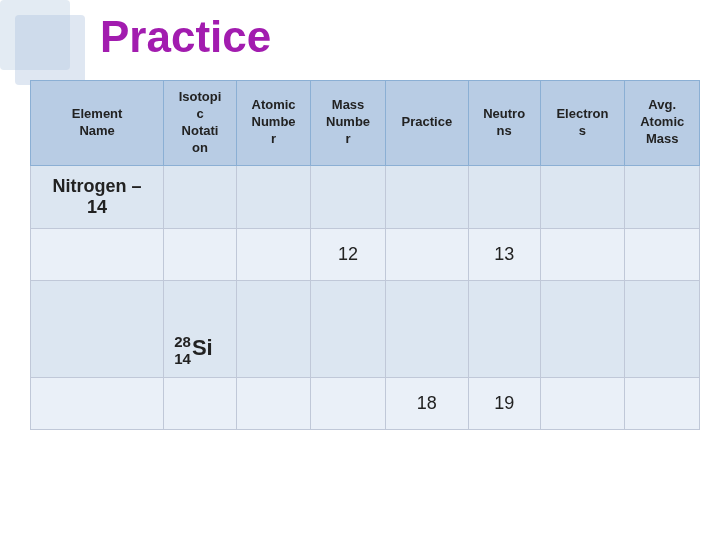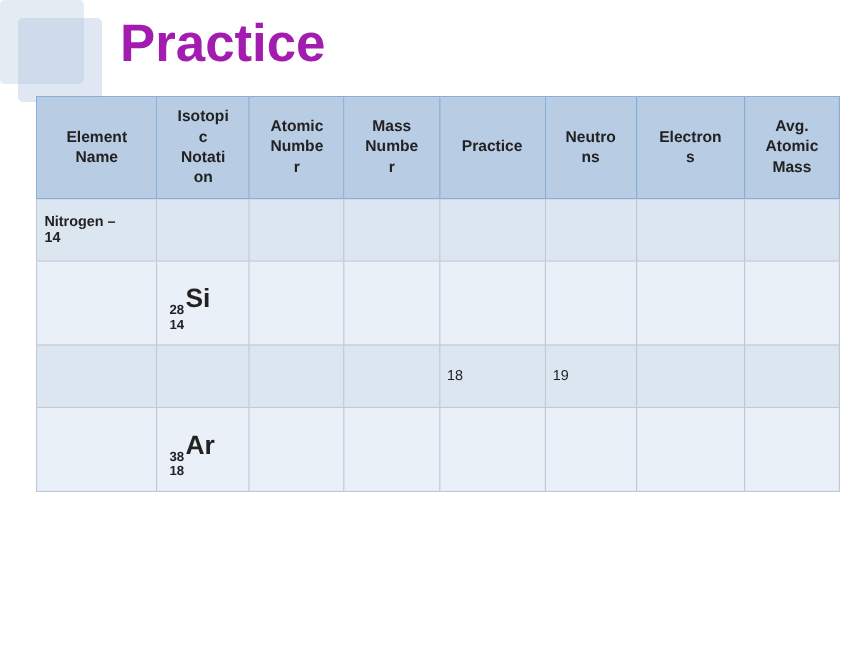--- a/index.html
+++ b/index.html
@@ -55,22 +55,23 @@
       text-align: center;
       font-weight: bold;
       color: #222;
       vertical-align: middle;
       line-height: 1.3;
     }
 
     tbody tr td {
       border: 1px solid #c0c8d8;
       padding: 10px 6px;
+      text-align: center;
       vertical-align: middle;
-      font-size: 12px;
+      font-size: 18px;
       color: #222;
       height: 52px;
     }
 
     tbody tr:nth-child(odd) td {
       background-color: #dce6f1;
     }
 
     tbody tr:nth-child(even) td {
       background-color: #eaf0f8;
@@ -81,31 +82,31 @@
       font-weight: bold;
       text-align: left;
       padding-left: 10px;
     }
 
     .isotope-big {
       display: inline-block;
       position: relative;
       font-size: 22px;
       font-weight: bold;
+      margin-top: 44px;
     }
 
     .sup-sub-wrap {
       display: inline-flex;
       flex-direction: column;
       vertical-align: middle;
-      font-size: 11px;
+      font-size: 15px;
       font-weight: bold;
       line-height: 1.1;
       margin-right: 1px;
-      margin-top: 25px;
     }
   </style>
 </head>
 <body>
 
 <svg class="bg-shape" viewBox="0 0 90 100" xmlns="http://www.w3.org/2000/svg">
   <rect x="0" y="0" width="70" height="70" fill="#c8d8e8" opacity="0.5" rx="4"></rect>
   <rect x="15" y="15" width="70" height="70" fill="#b0c4de" opacity="0.4" rx="4"></rect>
 </svg>
 
@@ -131,20 +132,30 @@
         <td><strong>Nitrogen –<br>14</strong></td>
         <td></td>
         <td></td>
         <td></td>
         <td></td>
         <td></td>
         <td></td>
         <td></td>
       </tr>
 
+      <tr>
+        <td></td>
+        <td></td>
+        <td></td>
+        <td>12</td>
+        <td></td>
+        <td>13</td>
+        <td></td>
+        <td></td>
+      </tr>
 
       <tr>
         <td></td>
         <td class="isotope-notation">
           <span>
             <span class="sup-sub-wrap">
                 <span>28</span>
                 <span>14</span>
               </span><span class="isotope-big">Si</span>
           </span>
@@ -161,32 +172,15 @@
         <td></td>
         <td></td>
         <td></td>
         <td></td>
         <td>18</td>
         <td>19</td>
         <td></td>
         <td></td>
       </tr>
 
-      <tr>
-        <td></td>
-        <td class="isotope-notation">
-          <span>
-            <span class="sup-sub-wrap">
-                <span>38</span>
-                <span>18</span>
-              </span><span class="isotope-big">Ar</span>
-          </span>
-        </td>
-        <td></td>
-        <td></td>
-        <td></td>
-        <td></td>
-        <td></td>
-        <td></td>
-      </tr>
     </tbody>
   </table>
 </div>
 
 </body></html>

